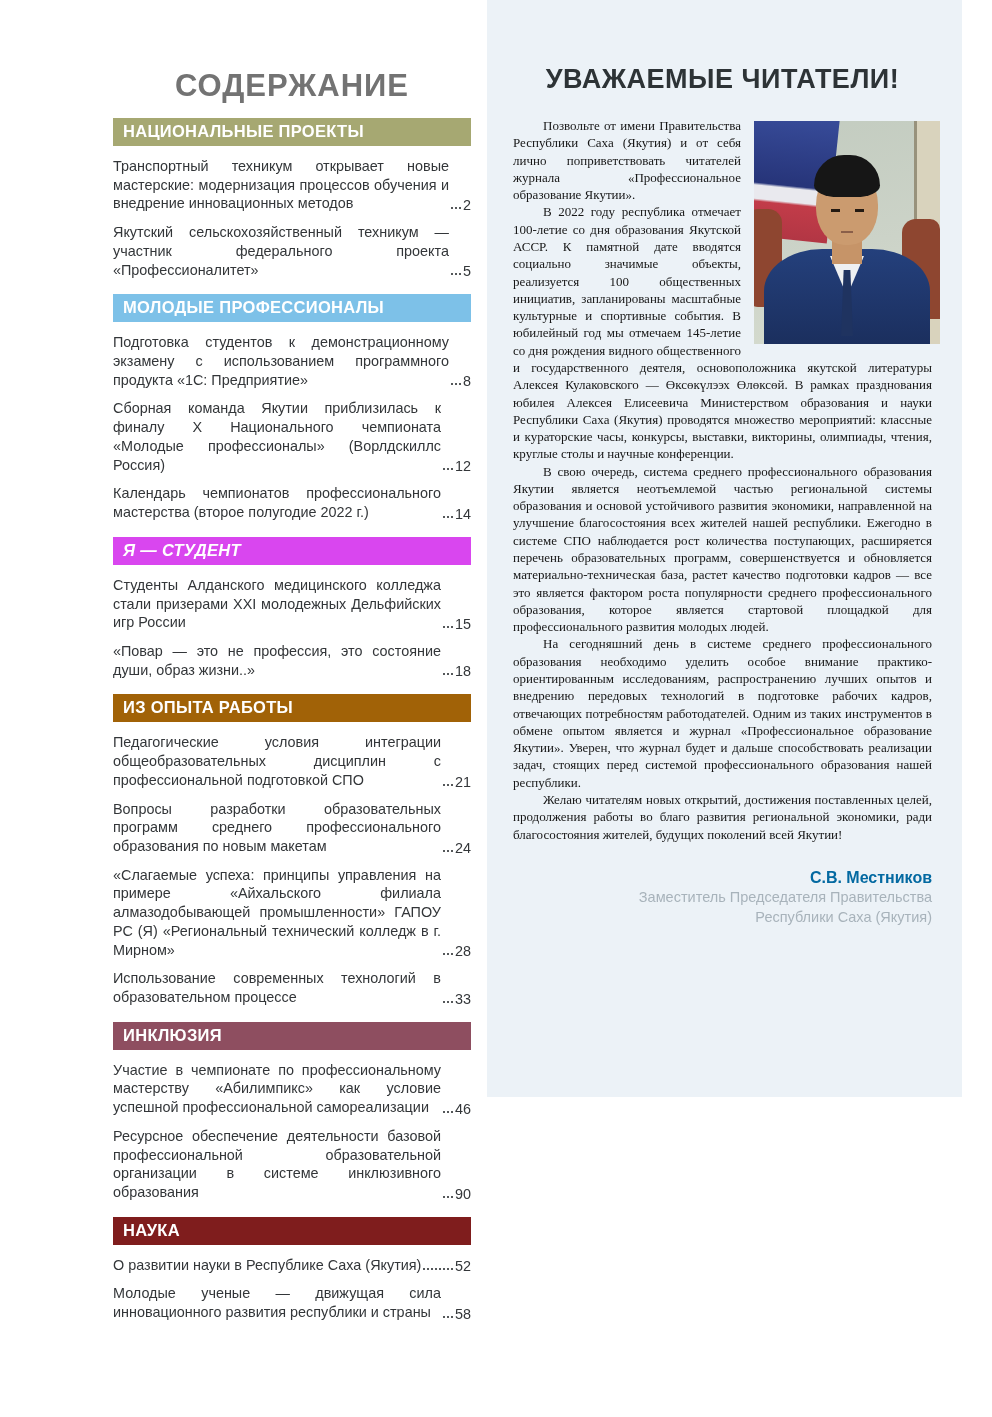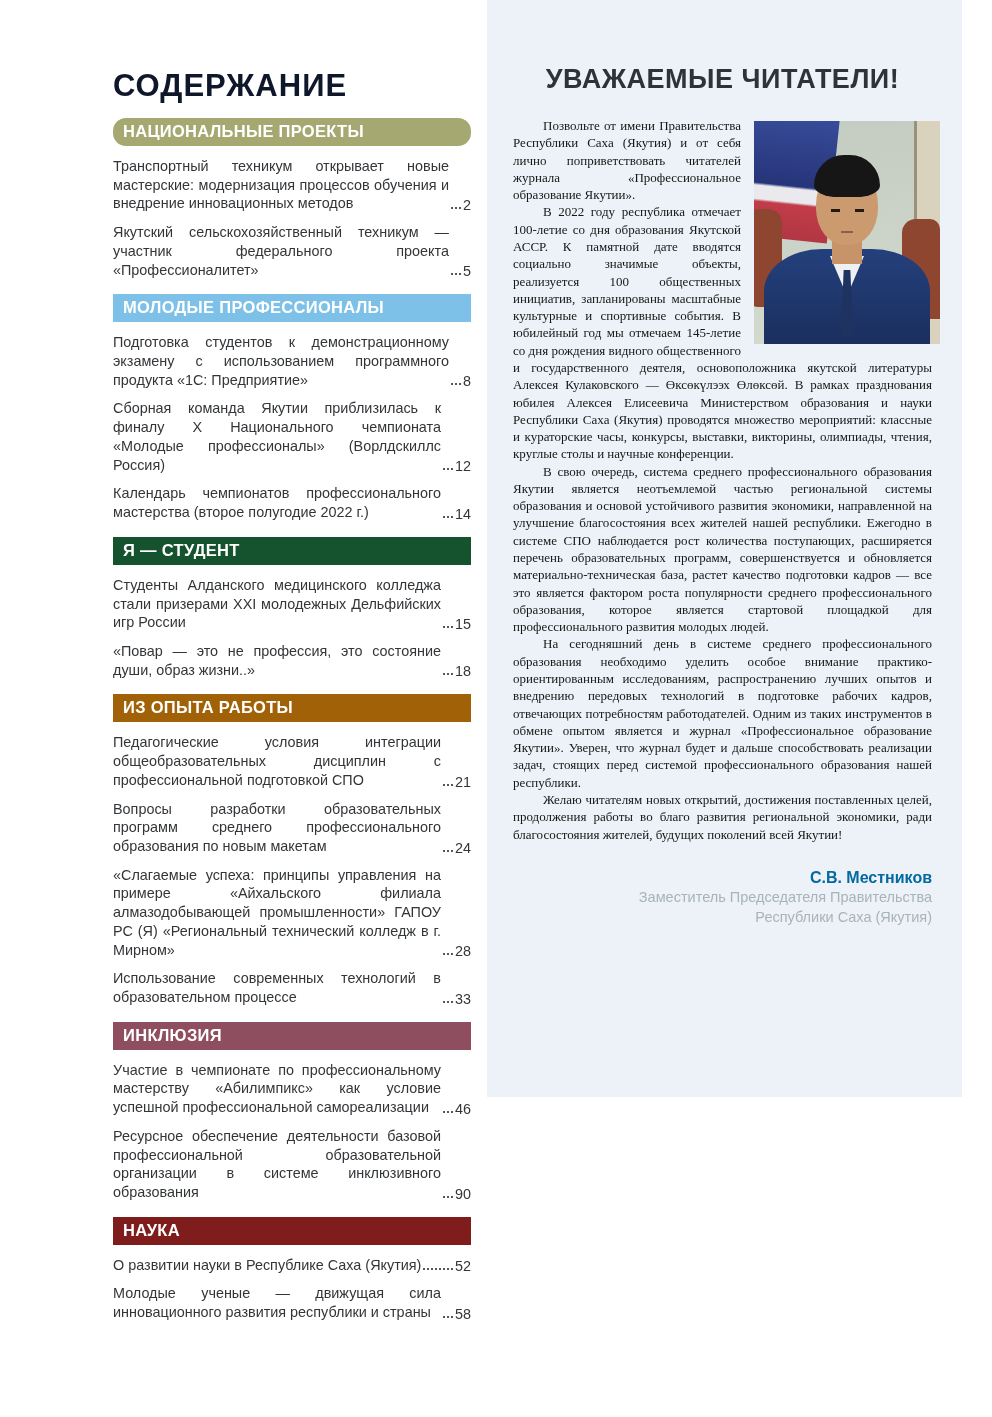--- a/index.html
+++ b/index.html
@@ -10,28 +10,28 @@
     font-family:"Liberation Sans", sans-serif;
     overflow:hidden;
   }
 
   
   .toc {
     position:absolute; left:113px; top:68px; width:358px;
   }
   .toc-title {
     font-size:31px; font-weight:bold; letter-spacing:1px;
-    color:#0f172a; margin-bottom:14px;
+    color:#737373; margin-bottom:14px;text-align:center;
   }
   .band {
     color:#ffffff; font-weight:bold; font-size:16.5px; letter-spacing:.3px;
     padding:4px 10px 5px; margin:15px 0 11px;
     text-transform:uppercase;
   }
-  .toc-section:first-of-type .band { margin-top:0;border-radius:13px; }
+  .toc-section:first-of-type .band { margin-top:0; }
   .toc-entry {
     display:flex; align-items:flex-end;
     margin-bottom:10px;
   }
   .toc-text {
     flex:0 1 auto; font-size:14.4px; line-height:1.3; color:#333639;
     text-align:justify;
   }
   .leader {
     flex:1 1 10px; min-width:10px; height:0;
@@ -151,21 +151,21 @@
 
   <div class="toc-entry">
     <span class="toc-text">Календарь чемпионатов профессионального мастерства (второе полугодие 2022 г.)</span>
     <span class="leader"></span>
     <span class="toc-page">14</span>
   </div>
 </div>
   </section>
 
   <section class="toc-section">
-    <div class="band" style="background: #14532d;">
+    <div class="band" style="background: #d946ef; font-style: italic;">
       <span class="band-label">Я — СТУДЕНТ</span>
     </div>
     <div class="entries">
   <div class="toc-entry">
     <span class="toc-text">Студенты Алданского медицинского колледжа стали призерами XXI молодежных Дельфийских игр России</span>
     <span class="leader"></span>
     <span class="toc-page">15</span>
   </div>
 
   <div class="toc-entry">

